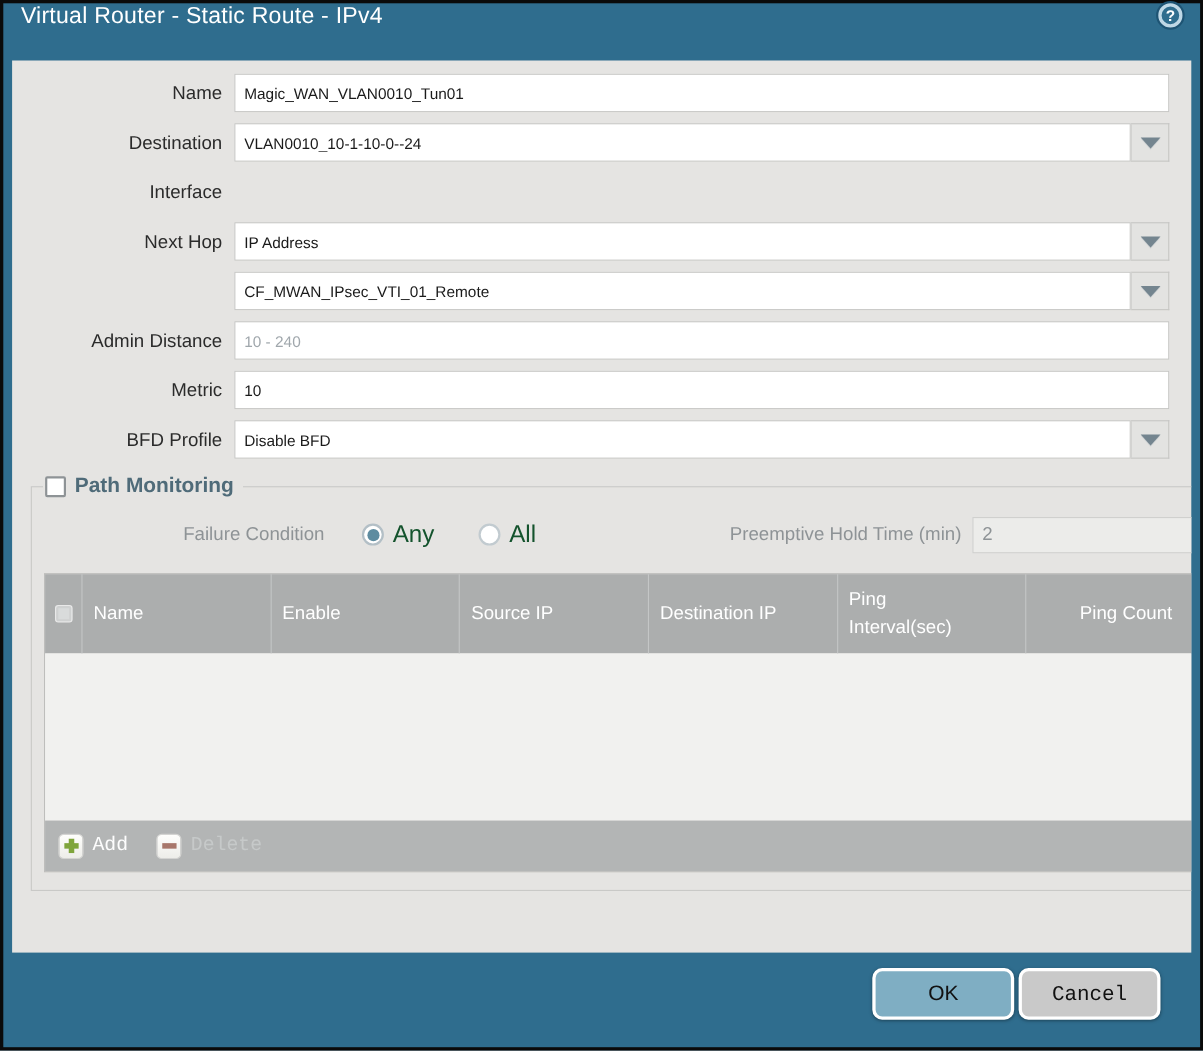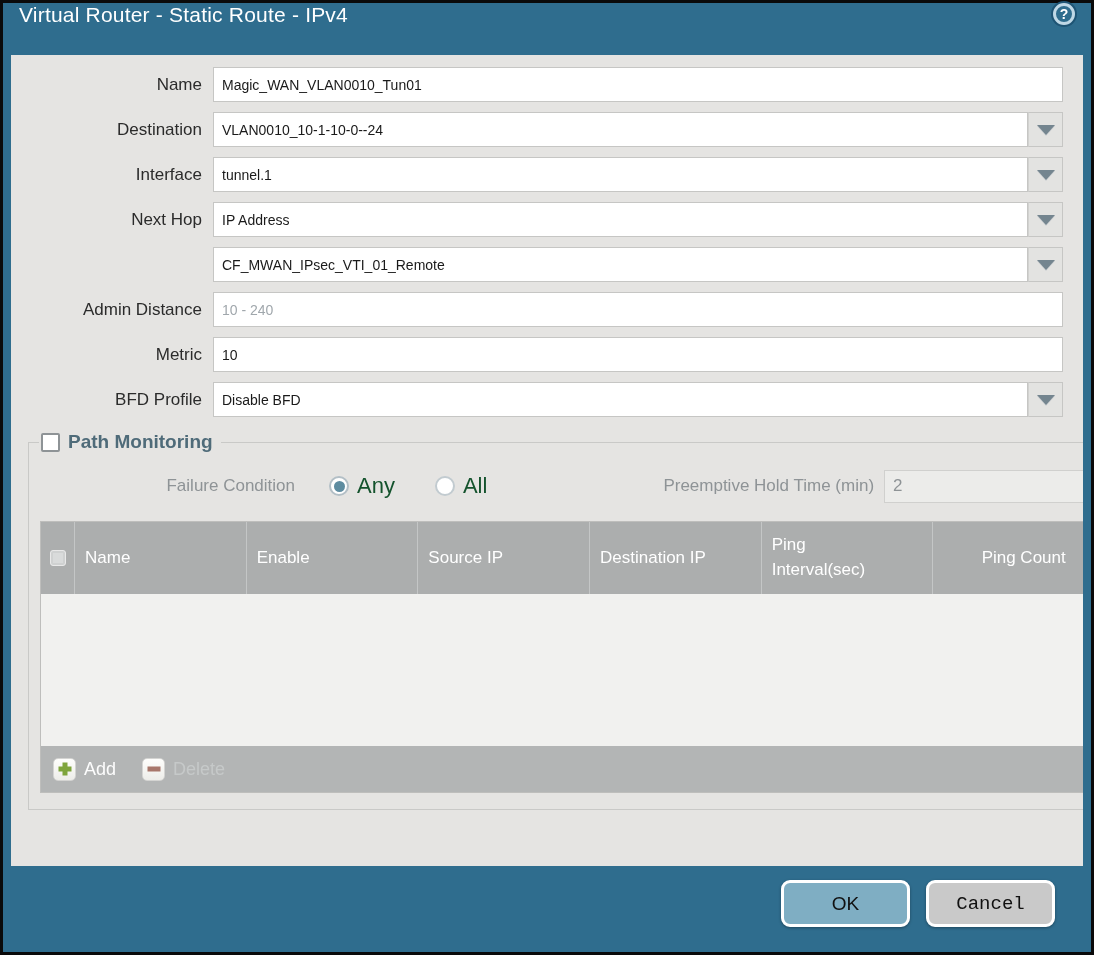--- a/index.html
+++ b/index.html
@@ -43,31 +43,31 @@
   
   .pm-table { margin:0 1px; border:1px solid #BEBEBC; }
   .tbl-header { display:flex; background:#ACAEAE; height:72px; }
   .th { flex:1; color:#fff; font-size:17px; display:flex; align-items:center; padding-left:10px; border-right:1px solid #C4C6C6; }
   .th:last-child { border-right:none;justify-content:center; }
   .th-check { flex:0 0 34px; justify-content:center; padding-left:0; border-right:1px solid #C4C6C6; display:flex; align-items:center; }
   .hdr-checkbox { width:16px; height:16px; background:#D9DBDB; border:1px solid #E9E9E9; border-radius:3px; box-shadow:inset 0 0 0 2px #cfd1d1; cursor:pointer; }
   .th span { display:inline-block; max-width:110px; line-height:1.45; }
   .tbl-body { height:152px; background:#F1F1EF; }
   .tbl-footer { height:46px; background:#B3B5B5; display:flex; align-items:center; padding-left:12px; gap:26px; }
-  .tf-btn { display:flex; align-items:center; gap:8px; cursor:pointer; background:none; border:none; font-family:Liberation Sans, sans-serif; }
+  .tf-btn { display:flex; align-items:center; gap:8px; cursor:pointer; background:none; border:none; font-family:Liberation Mono, monospace; }
   .icon-sq { width:23px; height:23px; border-radius:5px; background:linear-gradient(#FEFEFC,#EDEDE9); border:1px solid #D4D4D2; position:relative; }
   .plus-icon::before, .plus-icon::after { content:""; position:absolute; background:#7FA53C; left:50%; top:50%; }
   .plus-icon::before { width:13px; height:5px; transform:translate(-50%,-50%); }
   .plus-icon::after { width:5px; height:13px; transform:translate(-50%,-50%); }
   .minus-icon::before { content:""; position:absolute; background:#A8776B; left:50%; top:50%; width:13px; height:5px; transform:translate(-50%,-50%); }
   .tf-label { font-size:18px; color:#FDFDFD; }
   .tf-label.disabled { color:#C6C9C9; }
 
   
-  .footer { height:86px; display:flex; align-items:flex-start; justify-content:flex-end; gap:16px; padding:14px 36px 0 0; }
+  .footer { height:86px; display:flex; align-items:flex-start; justify-content:flex-end; gap:4px; padding:14px 36px 0 0; }
   .btn { width:129px; height:47px; border-radius:9px; border:3px solid #fff; font-family:"Liberation Sans",sans-serif; font-size:19px; color:#111; cursor:pointer; box-shadow:0 1px 3px rgba(0,0,0,0.35); }
   .btn-ok { background:#7FAEC3; }
   .btn-cancel { background:#C9C9C9;font-family:Liberation Mono, monospace; }
 </style>
 </head>
 <body>
 
 <div class="dialog">
 
   <div class="titlebar">
@@ -89,26 +89,20 @@
       <div class="input-wrap">
         <input class="text-input" value="VLAN0010_10-1-10-0--24" style="">
         <div class="dd-trigger">
             <div class="dd-arrow"></div>
           </div>
       </div>
     </div>
 
     <div class="form-row">
       <div class="form-label">Interface</div>
-      <div class="input-wrap">
-        <input class="text-input" value="tunnel.1" style="">
-        <div class="dd-trigger">
-            <div class="dd-arrow"></div>
-          </div>
-      </div>
     </div>
 
     <div class="form-row">
       <div class="form-label">Next Hop</div>
       <div class="input-wrap">
         <input class="text-input" value="IP Address" style="">
         <div class="dd-trigger">
             <div class="dd-arrow"></div>
           </div>
       </div>

